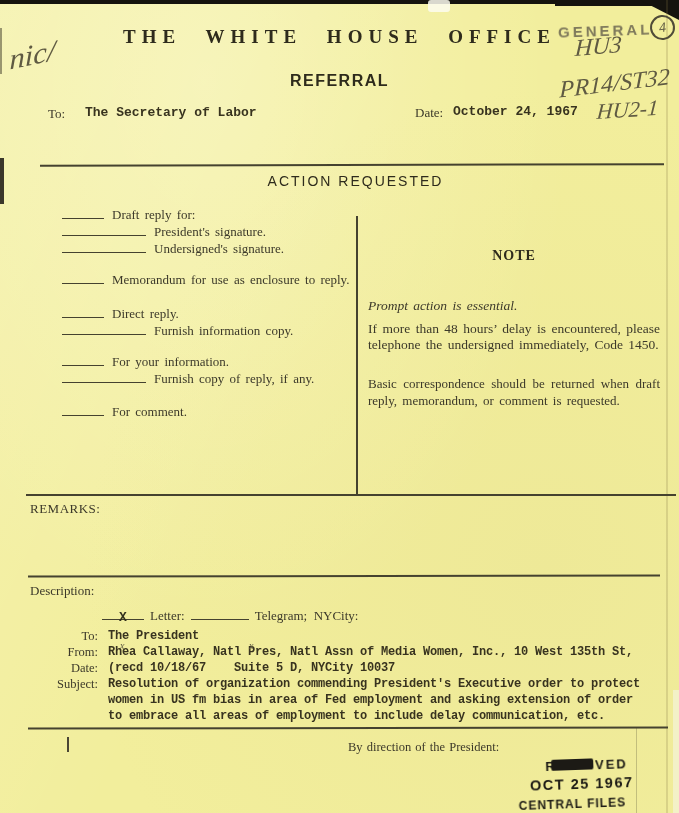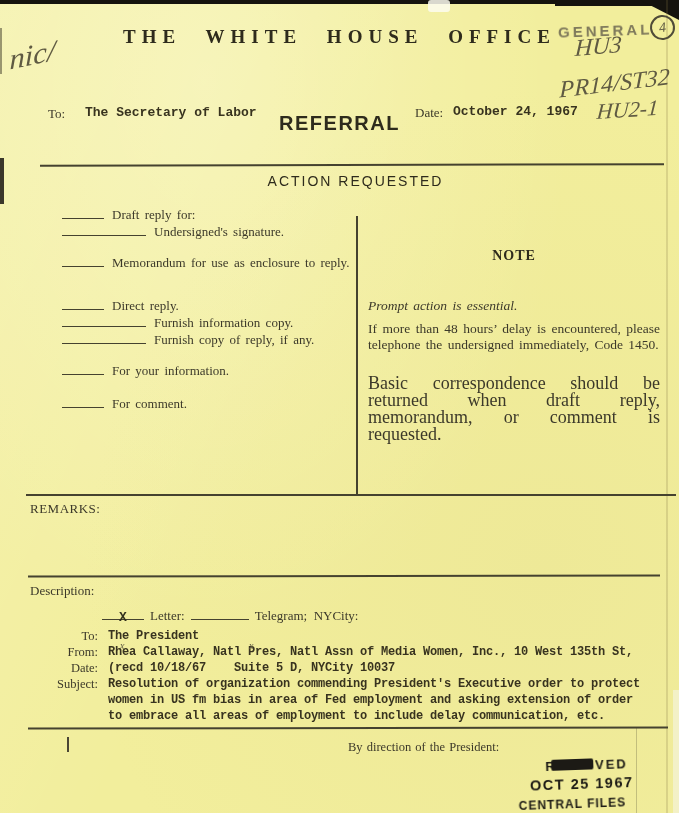--- a/index.html
+++ b/index.html
@@ -29,21 +29,21 @@
   .hr{position:absolute;background:#45422f;height:2px;}
   .hr1{left:40px;top:164px;width:624px;transform:rotate(-.15deg);}
   .hr2{left:26px;top:494px;width:650px;}
   .hr3{left:28px;top:575px;width:632px;transform:rotate(-.1deg);}
   .hr4{left:28px;top:727px;width:640px;transform:rotate(-.1deg);}
   .vdiv{position:absolute;left:356px;top:216px;width:2px;height:280px;background:#45422f;}
   
   .org-title{position:absolute;left:0;top:26px;width:679px;text-align:center;
     font-weight:bold;font-size:19px;letter-spacing:6px;word-spacing:14px;color:#2e2b1c;}
   .form-title{position:absolute;left:0;top:72px;width:679px;text-align:center;
-    font-family:"Liberation Sans",sans-serif;font-weight:bold;font-size:20px;letter-spacing:1.5px;color:#2e2b1c;margin-top:40px;}
+    font-family:"Liberation Sans",sans-serif;font-weight:bold;font-size:16px;letter-spacing:1.5px;color:#2e2b1c;}
   .printlbl{font-size:13px;color:#3c392a;word-spacing:1px;}
   .typed{font-family:"Liberation Mono",monospace;font-weight:bold;font-size:13px;color:#38331f;}
   .to-label{position:absolute;left:48px;top:106px;}
   .to-value{position:absolute;left:85px;top:105px;}
   .date-label{position:absolute;left:415px;top:105px;}
   .date-value{position:absolute;left:453px;top:104px;}
   
   .ar-title{position:absolute;left:0;top:173px;width:679px;text-align:center;
     font-family:"Liberation Sans",sans-serif;font-weight:normal;font-size:14px;letter-spacing:2px;color:#2e2b1c;margin-left:16px;}
   .checklist{position:absolute;left:62px;top:206px;width:300px;font-size:13px;line-height:17px;color:#3c392a;}
@@ -52,21 +52,21 @@
     vertical-align:baseline;text-align:center;margin-right:8px;}
   .b0{width:42px;} .b1{width:84px;}
   .mark{font-family:"Liberation Mono",monospace;font-weight:bold;font-style:normal;
     font-size:13px;color:#32301d;position:relative;top:1px;}
   .lbl{display:inline-block;vertical-align:top;white-space:normal;max-width:238px;
     padding-left:12px;text-indent:-12px;word-spacing:2px;}
   .note{position:absolute;left:368px;top:248px;width:292px;font-size:13.5px;color:#3c392a;}
   .note-title{text-align:center;font-weight:bold;font-size:14px;letter-spacing:1px;color:#2e2b1c;}
   .note-em{margin-top:34px;font-style:italic;font-size:13.5px;word-spacing:2px;}
   .note-p1{margin-top:7px;line-height:16px;text-align:justify;word-spacing:2px;}
-  .note-p2{margin-top:22px;line-height:17px;text-align:justify;font-size:18px;word-spacing:2px;}
+  .note-p2{margin-top:22px;line-height:17px;text-align:justify;font-size:13px;word-spacing:2px;}
   
   .remarks{position:absolute;left:30px;top:501px;font-size:13px;letter-spacing:.5px;color:#3c392a;}
   .descr{position:absolute;left:30px;top:583px;font-size:13px;color:#3c392a;}
   .typeline{position:absolute;left:96px;top:608px;font-size:13px;color:#3c392a;}
   .typeline .blank{margin:0 6px;}
   .fields{position:absolute;left:36px;top:628px;width:616px;}
   .frow{display:flex;line-height:16px;margin-bottom:0;}
   .flabel{width:62px;text-align:right;margin-right:10px;font-size:12.5px;color:#3c392a;flex:none;}
   .fvalue{font-family:"Liberation Mono",monospace;font-weight:bold;font-size:12px;
     letter-spacing:-.2px;color:#38331f;white-space:pre-wrap;width:540px;line-height:16px;}
@@ -120,36 +120,39 @@
 
   <div class="hr hr1"></div>
 
   <div class="ar-title">ACTION REQUESTED</div>
 
   <div class="checklist">
     <div class="chk">
       <span class="blank b0"><b class="mark"></b></span><span class="lbl">Draft reply for:</span>
     </div>
     <div class="chk">
+      <span class="blank b1"><b class="mark"></b></span><span class="lbl">President's signature.</span>
+    </div>
+    <div class="chk">
       <span class="blank b1"><b class="mark"></b></span><span class="lbl">Undersigned's signature.</span>
     </div>
     <div class="chk" style="margin-top:14px;">
       <span class="blank b0"><b class="mark"></b></span><span class="lbl">Memorandum for use as enclosure to reply.</span>
     </div>
-    <div class="chk" style="margin-top:26px;">
+    <div class="chk" style="margin-top:17px;">
       <span class="blank b0"><b class="mark"></b></span><span class="lbl">Direct reply.</span>
     </div>
     <div class="chk">
       <span class="blank b1"><b class="mark"></b></span><span class="lbl">Furnish information copy.</span>
-    </div>
-    <div class="chk">
-      <span class="blank b1"><b class="mark"></b></span><span class="lbl">Furnish copy of reply, if any.</span>
     </div>
     <div class="chk" style="margin-top:14px;">
       <span class="blank b0"><b class="mark"></b></span><span class="lbl">For your information.</span>
+    </div>
+    <div class="chk">
+      <span class="blank b1"><b class="mark"></b></span><span class="lbl">Furnish copy of reply, if any.</span>
     </div>
     <div class="chk" style="margin-top:16px;">
       <span class="blank b0"><b class="mark"></b></span><span class="lbl">For comment.</span>
     </div>
   </div>
 
   <div class="vdiv"></div>
 
   <div class="note">
     <div class="note-title">NOTE</div>

